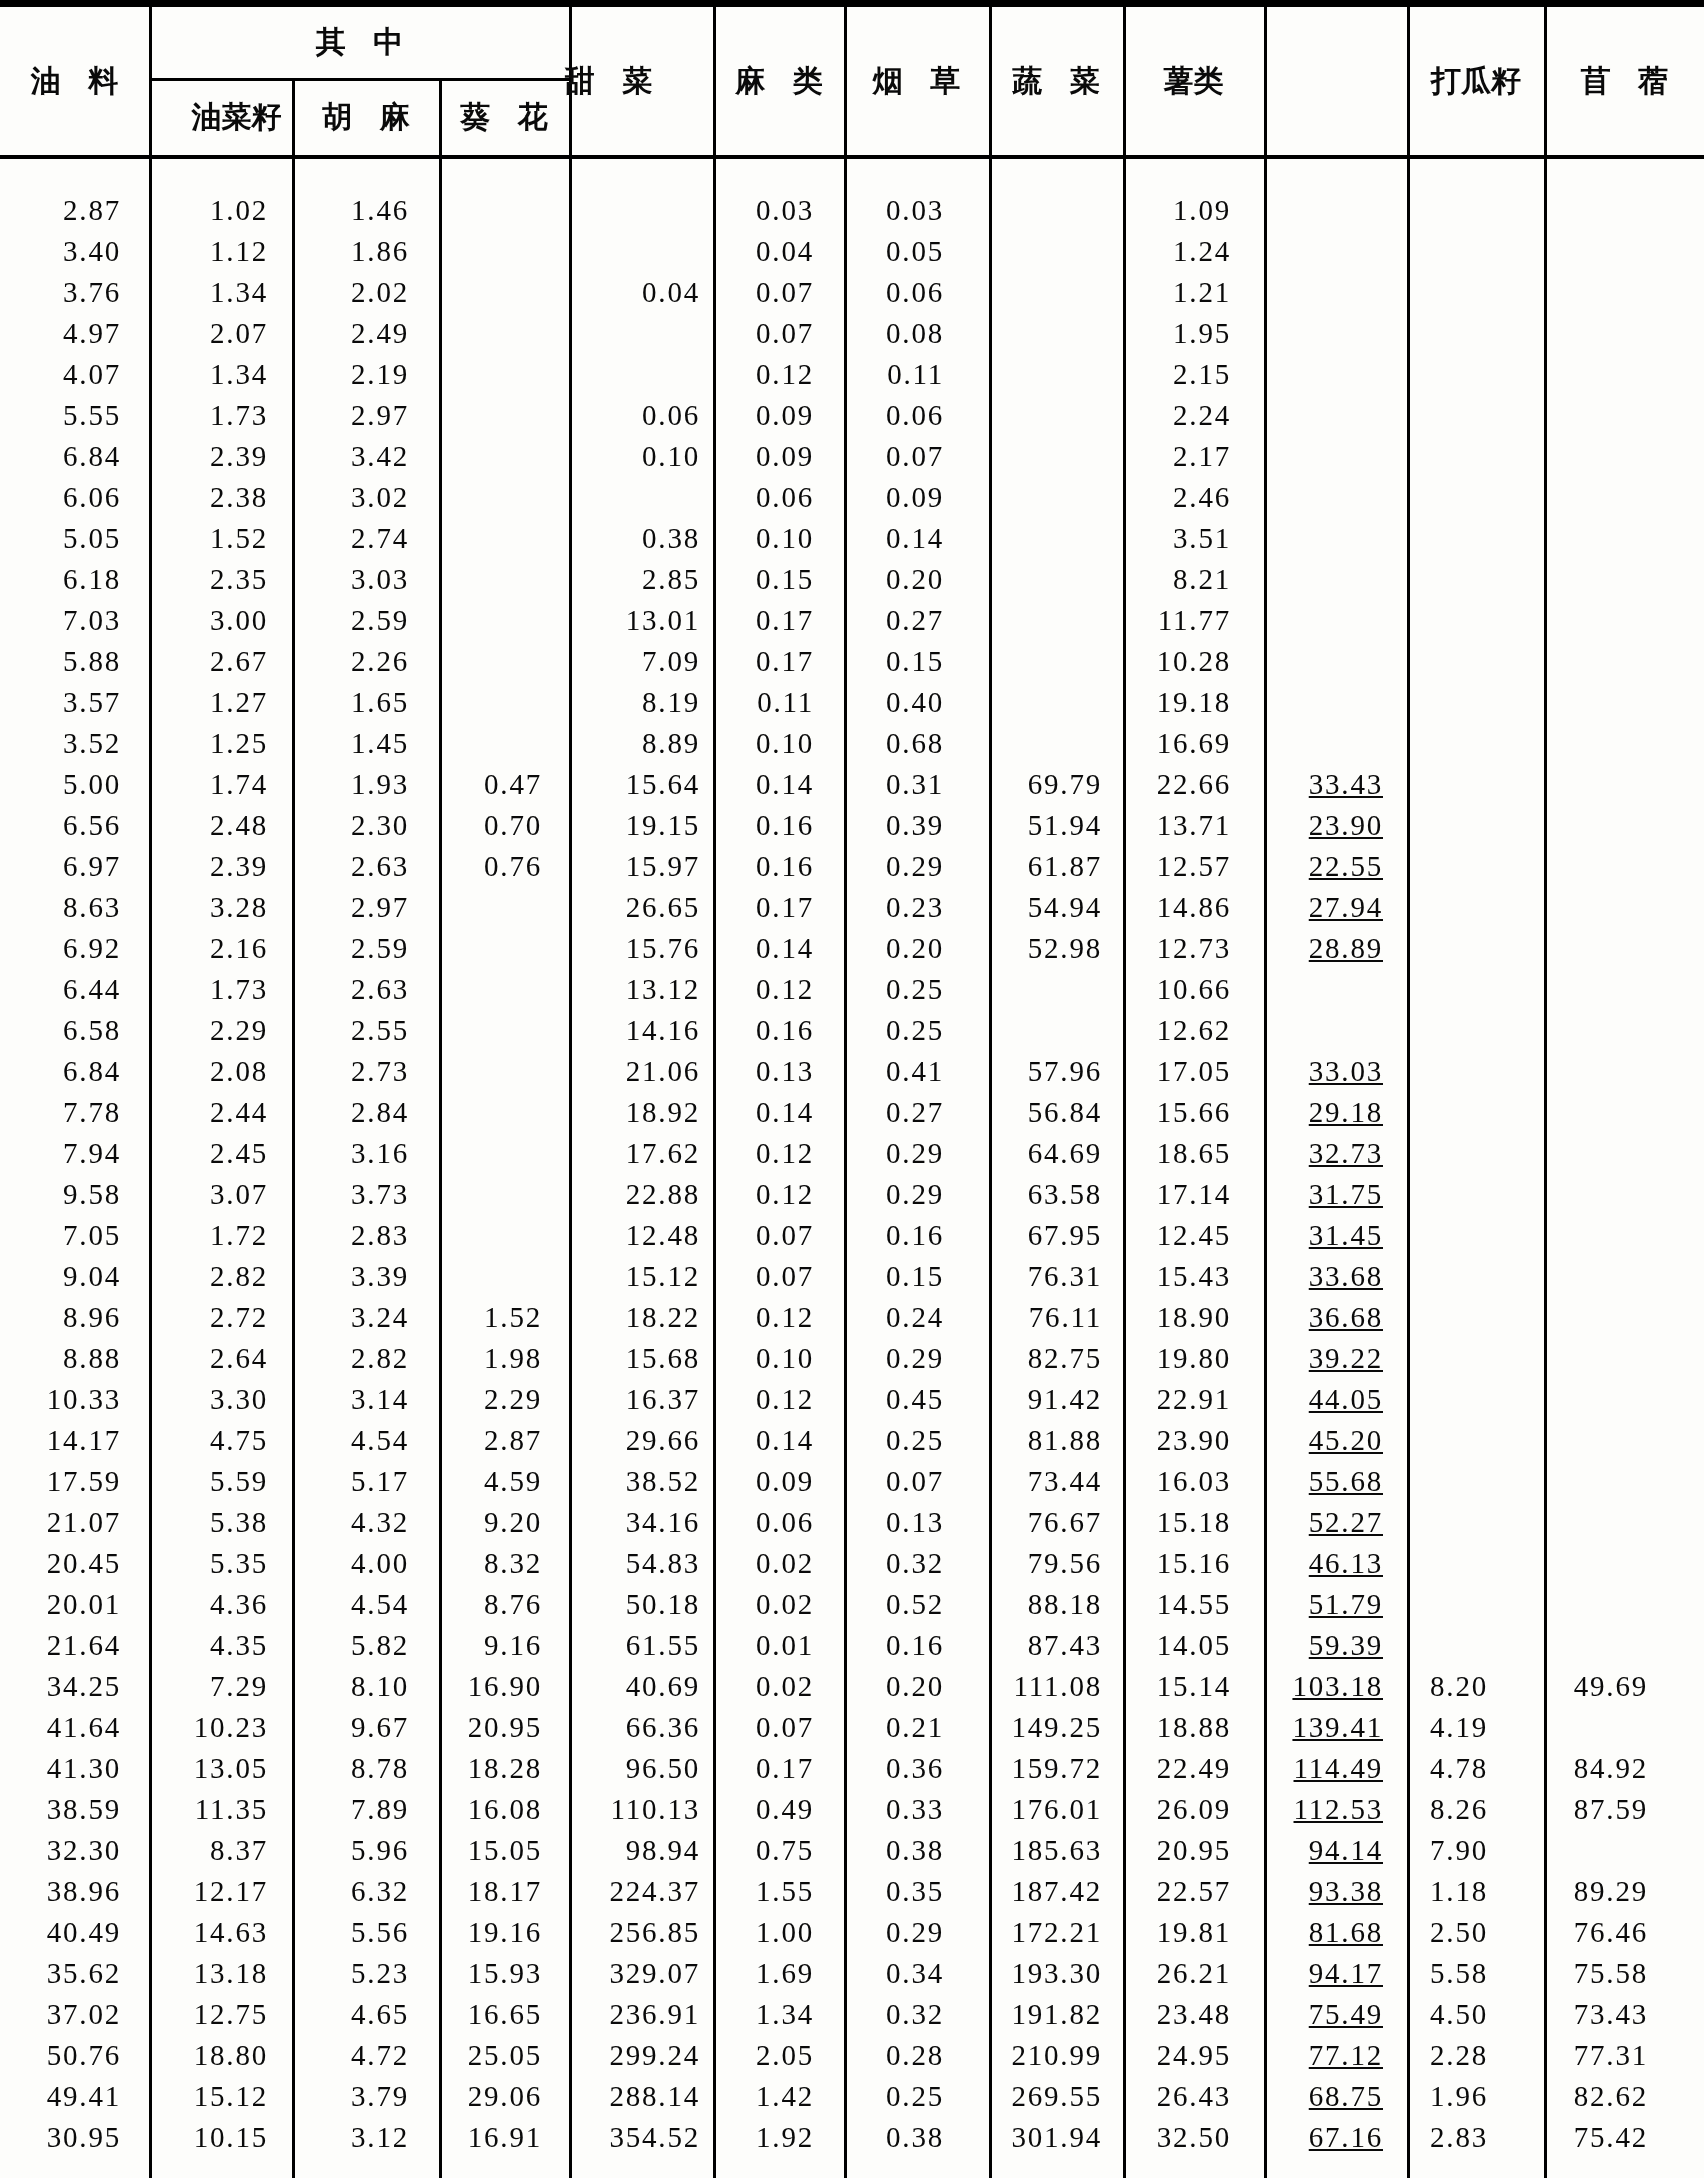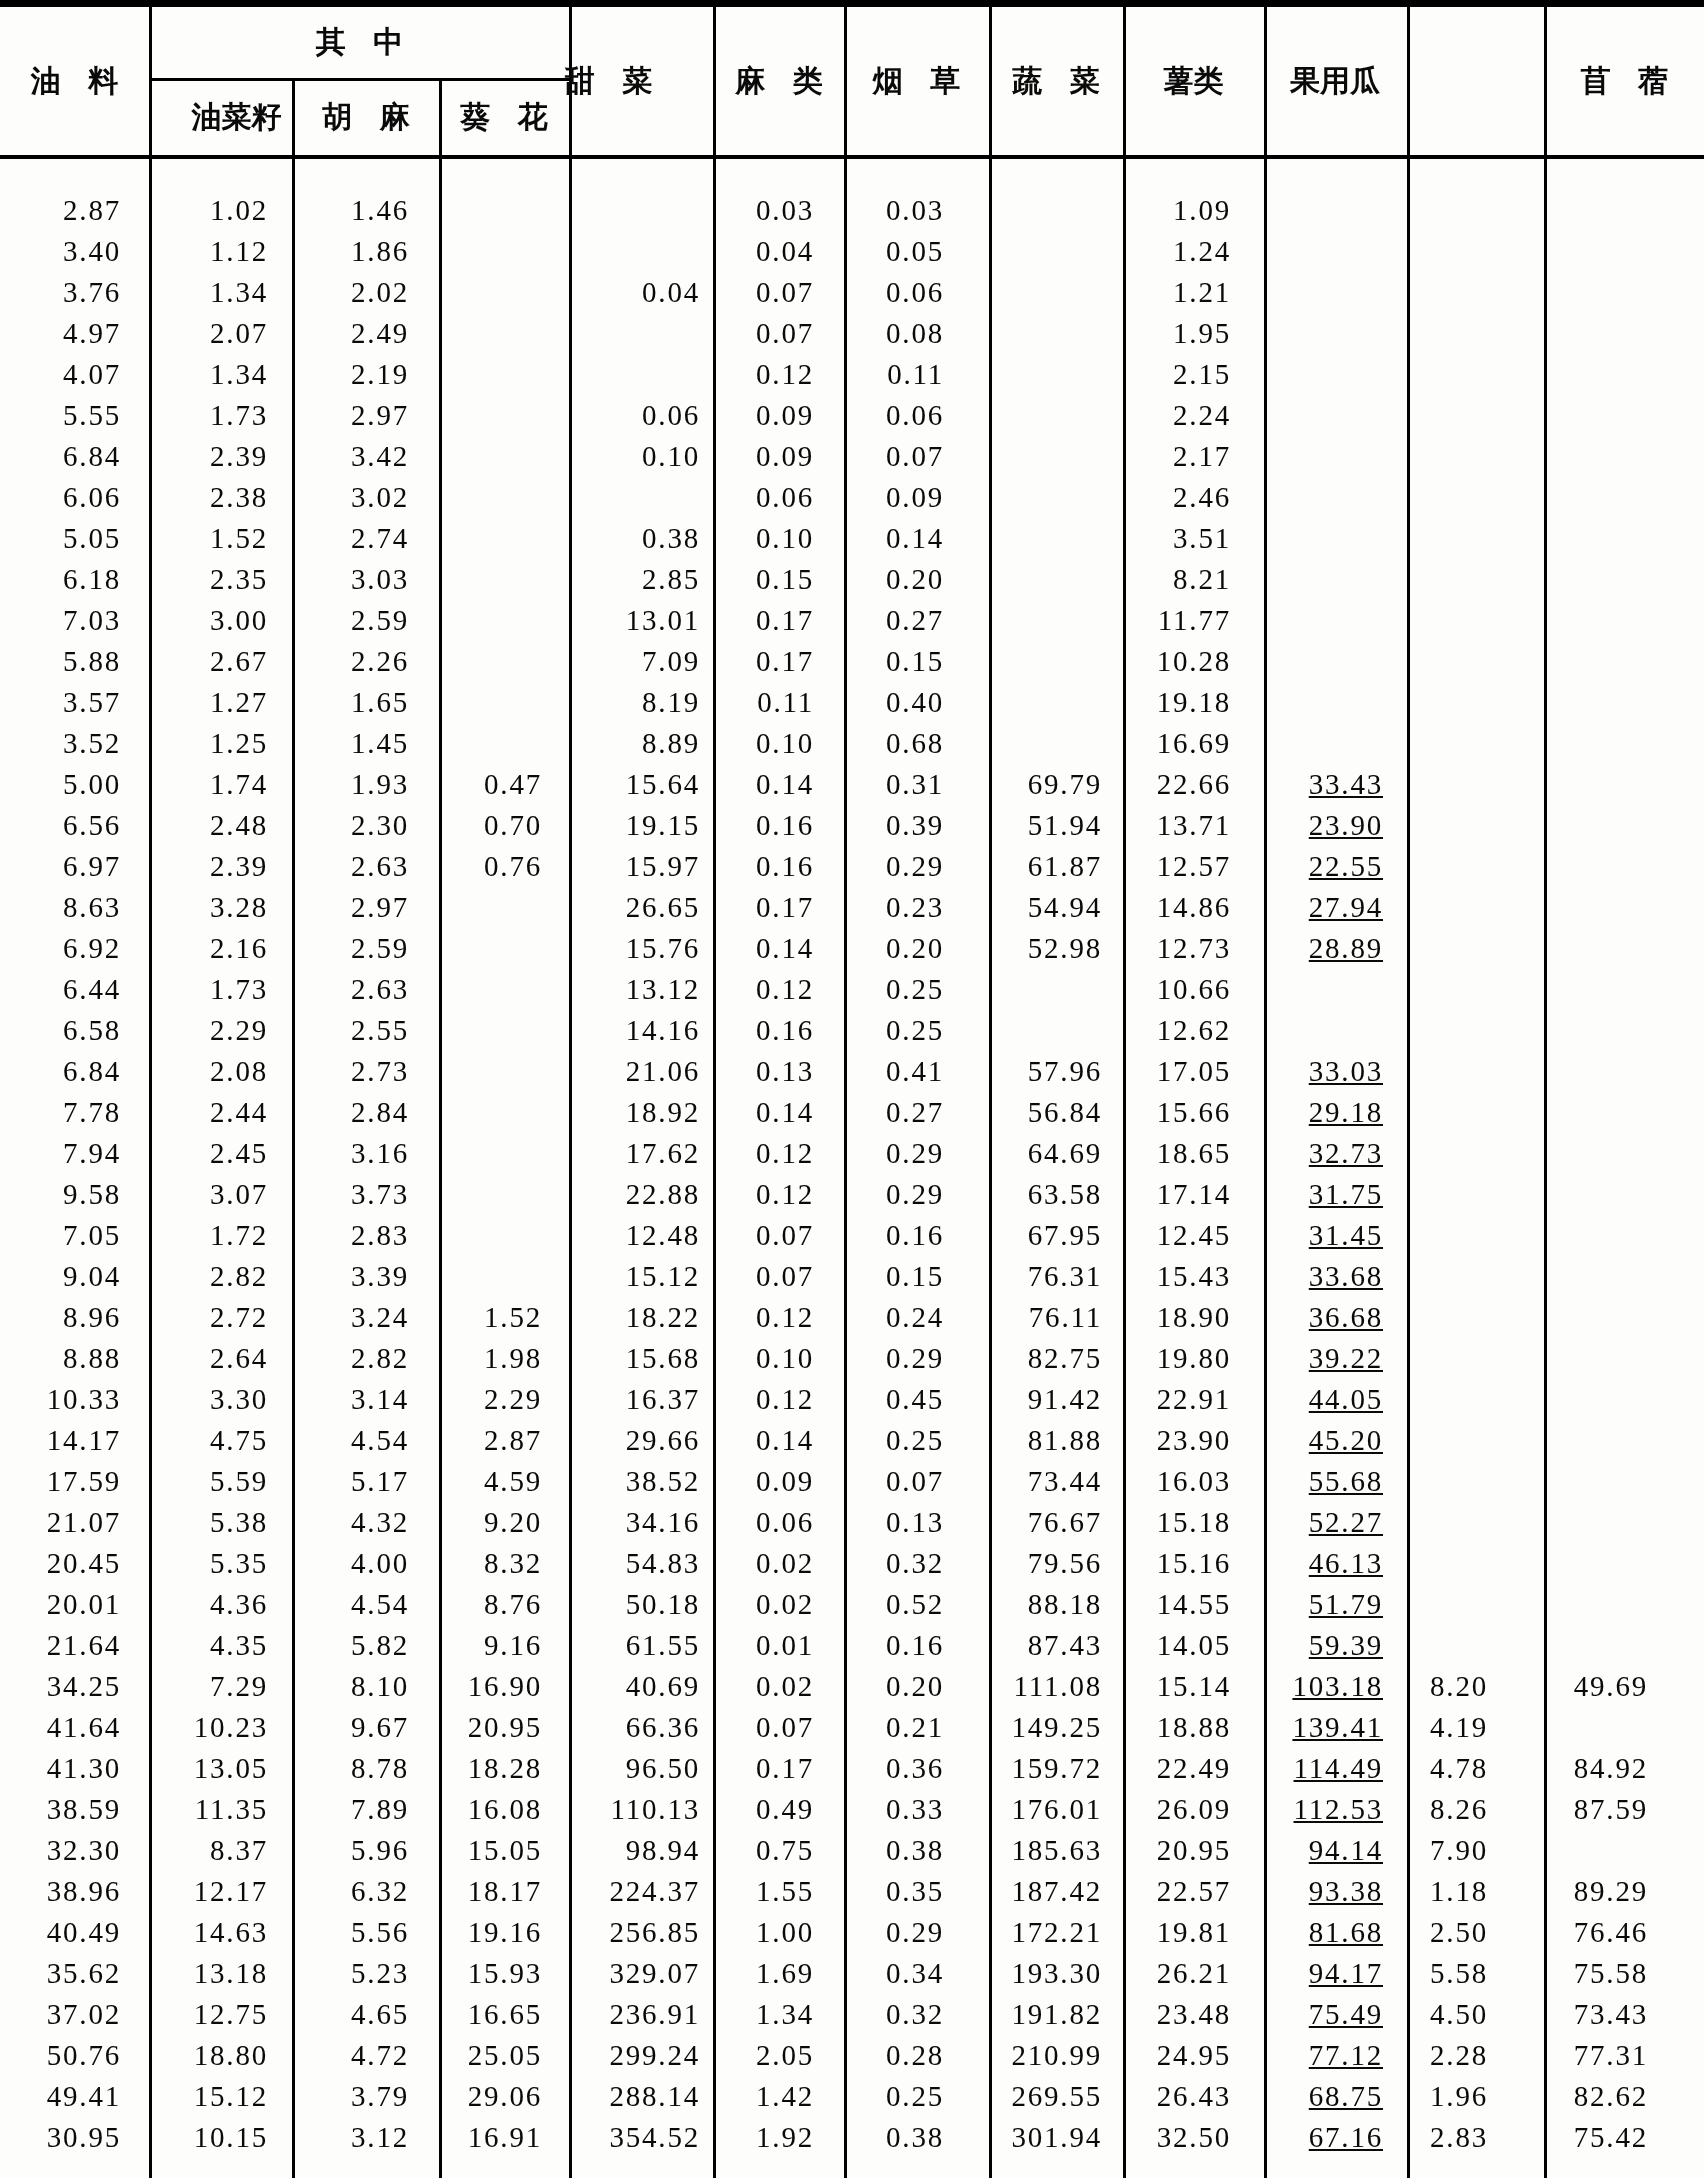--- a/index.html
+++ b/index.html
@@ -50,21 +50,21 @@
   <div class="hdr" style="left:0;top:7.4px;width:149px;height:148px;">油 料</div>
   <div class="hdr" style="left:149px;top:7.4px;width:421px;height:70px;">其 中</div>
   <div class="hdr" style="left:149px;top:80px;width:143px;height:75px;padding-left:16px;">油菜籽</div>
   <div class="hdr" style="left:292px;top:80px;width:148px;height:75px;">胡 麻</div>
   <div class="hdr" style="left:439px;top:80px;width:130px;height:75px;">葵 花</div>
   <div class="hdr" style="left:537px;top:7.4px;width:143px;height:148px;">甜 菜</div>
   <div class="hdr" style="left:713px;top:7.4px;width:132px;height:148px;">麻 类</div>
   <div class="hdr" style="left:844px;top:7.4px;width:145px;height:148px;">烟 草</div>
   <div class="hdr" style="left:989px;top:7.4px;width:134px;height:148px;">蔬 菜</div>
   <div class="hdr" style="left:1123px;top:7.4px;width:141px;height:148px;border-radius:12px;">薯类</div>
-  <div class="hdr" style="left:1264px;top:7.4px;width:142px;height:148px;">果用瓜</div>
+  <div class="hdr" style="left:1407px;top:7.4px;width:138px;height:148px;">打瓜籽</div>
   <div class="hdr" style="left:1544px;top:7.4px;width:161px;height:148px;">苜 蓿</div>
 
   <div id="data-rows">
       <div class="row">
         <div class="cell">2.87</div>
         <div class="cell">1.02</div>
         <div class="cell">1.46</div>
         <div class="cell"></div>
         <div class="cell"></div>
         <div class="cell">0.03</div>

